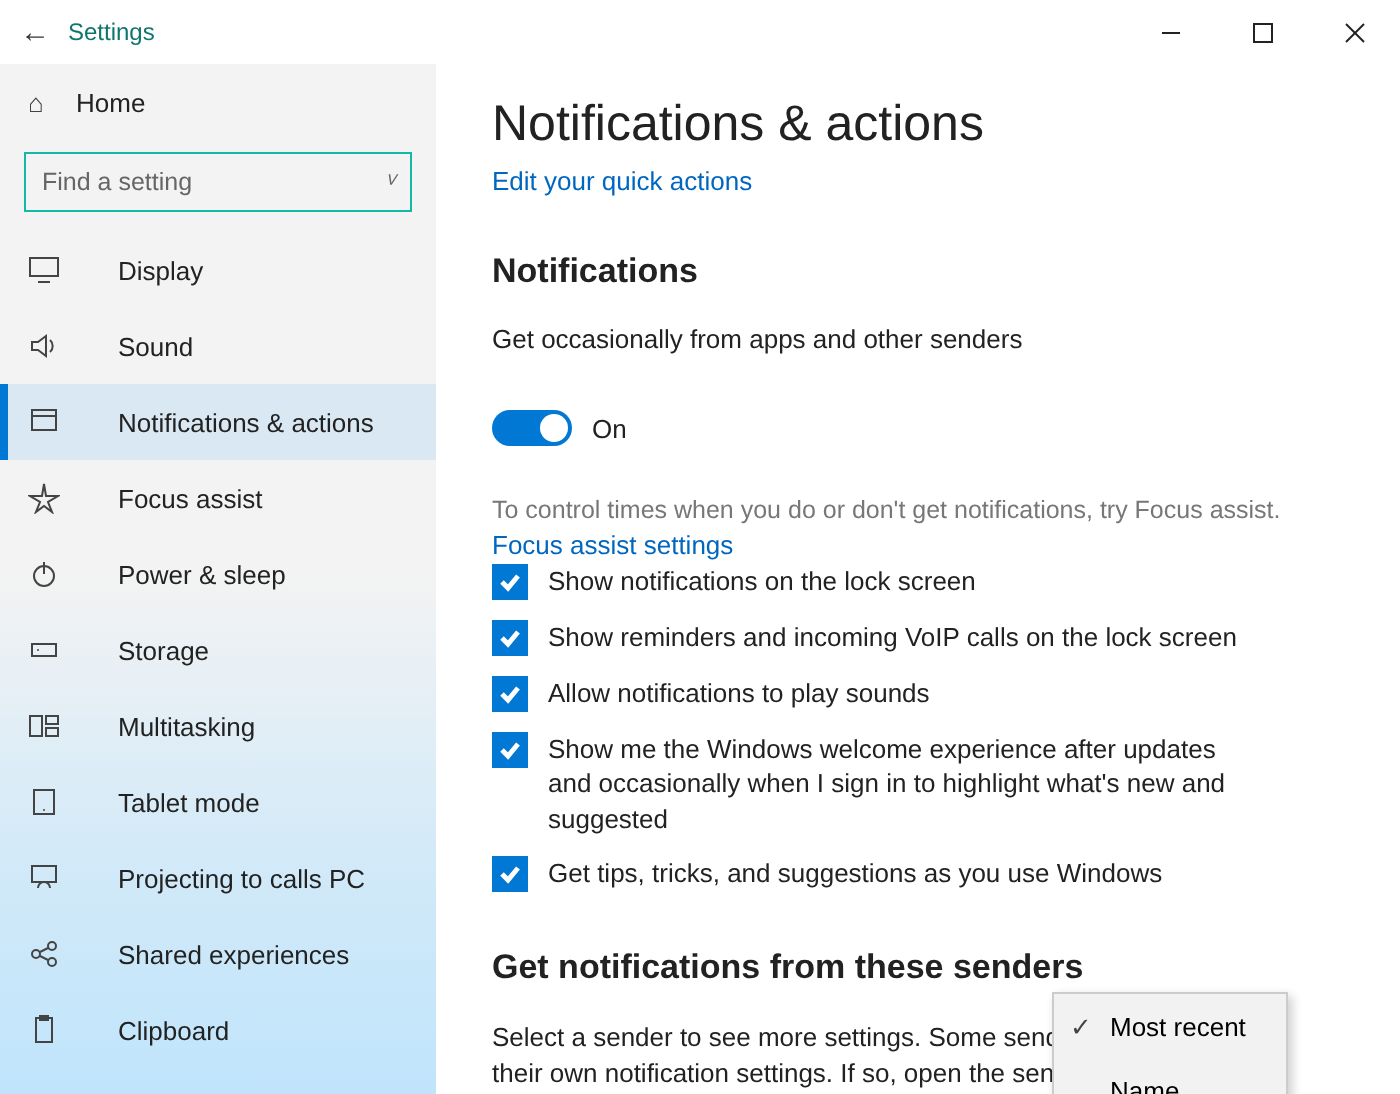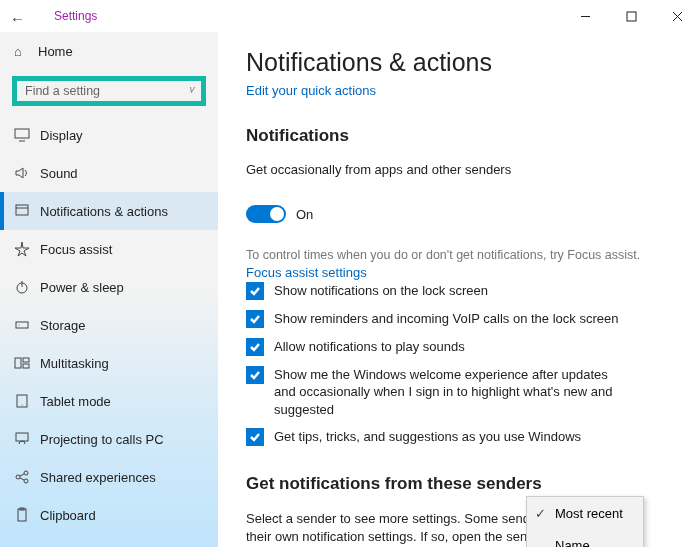--- a/index.html
+++ b/index.html
@@ -1,35 +1,35 @@
 <!DOCTYPE html>
 <html><head>
 <meta charset="utf-8">
 <style>
   * { box-sizing: border-box; margin: 0; padding: 0; font-family: "Segoe UI", Arial, sans-serif; }
   body { width: 700px; height: 547px; overflow: hidden; background: #fff; }
   .window { width: 700px; height: 547px; display: flex; flex-direction: column; background: #fff; }
   .titlebar { height: 32px; display: flex; align-items: center; padding: 0 0 0 10px; }
   .titlebar .back { width: 22px; color: #333; font-size: 15px; }
-  .titlebar .title { font-size: 12px; color: #a21caf; margin-left: 22px; }
+  .titlebar .title { font-size: 12px; color: #0f766e; margin-left: 2px; }
   .titlebar .spacer { flex: 1; }
   .winbtn { width: 46px; height: 32px; display: flex; align-items: center; justify-content: center; color: #222; }
   .winbtn svg { stroke: #222; }
   .body { flex: 1; display: flex; overflow: hidden; }
   .sidebar { width: 218px; background: #f3f3f3; position: relative; display: flex; flex-direction: column; }
   .sidebar::after { content: ""; position: absolute; left: 0; right: 0; bottom: 0; height: 260px;
     background: linear-gradient(180deg, rgba(200,235,255,0) 0%, rgba(170,222,255,0.45) 55%, rgba(170,222,255,0.7) 100%); pointer-events:none;}
   .home-row { display: flex; align-items: center; height: 38px; padding: 0 14px; color: #222; font-size: 13px; z-index:1;}
   .home-row .icon { width: 24px; color:#444; }
   .search-wrap { padding: 6px 12px 10px 12px; z-index:1;}
-  .search { height: 30px; border: 5px solid #14b8a6; background: #f3f3f3; display: flex; align-items: center; padding: 0 8px; font-size: 12.5px; color: #666; }
+  .search { height: 30px; border: 1px solid #14b8a6; background: #f3f3f3; display: flex; align-items: center; padding: 0 8px; font-size: 12.5px; color: #666; }
   .search .sicon { margin-left: auto; color:#666; font-style: italic;}
   .cat { font-weight: 600; font-size: 13px; padding: 8px 16px 6px 16px; color: #222; z-index:1;}
   .navlist { flex:1; overflow-y: auto; z-index:1;}
-  .navitem { height: 38px; display: flex; align-items: center; padding: 0 14px; font-size: 13px; color: #222; position: relative;}
+  .navitem { height: 38px; display: flex; align-items: center; padding: 0 14px; font-size: 13px; color: #222; position: relative; gap: 19px;}
   .navitem.active { background: #d9e8f3; }
   .navitem.active::before { content:""; position:absolute; left:0; top:0; bottom:0; width:4px; background:#0078d4;}
   .navitem .icon { width: 26px; display:flex; align-items:center; color:#444;}
   .navitem .icon svg { width:16px; height:16px; }
   .content { flex: 1; overflow-y: auto; padding: 16px 28px 10px 28px; position:relative;}
   h1 { font-size: 25px; font-weight: 400; color: #222; margin-bottom: 6px; }
   .link { color: #0067c0; font-size: 13px; cursor: pointer; }
   h2 { font-size: 17px; font-weight: 600; color: #222; margin-top: 28px; margin-bottom: 16px;}
   .subtext { font-size: 13px; color: #222; margin-bottom: 10px;}
   .gray { color: #777; font-size: 12.5px; line-height: 1.4;}

